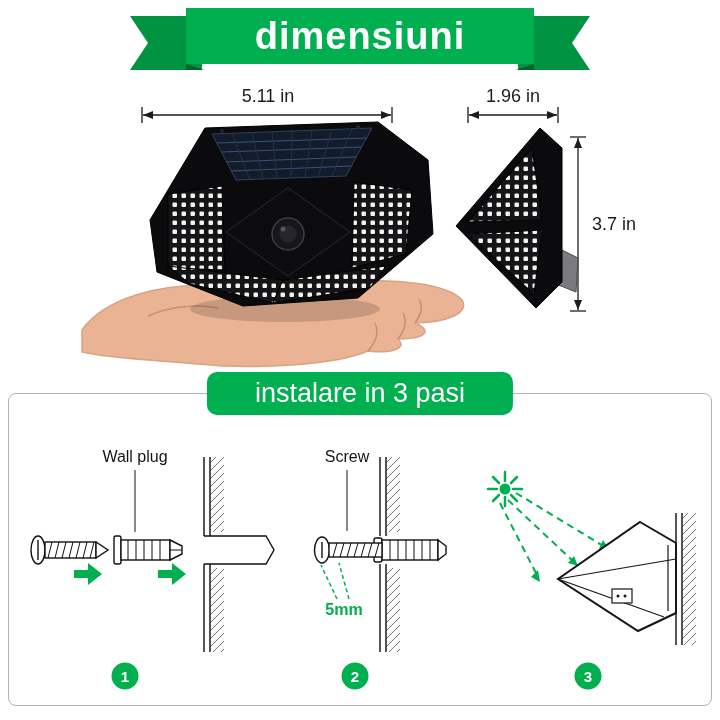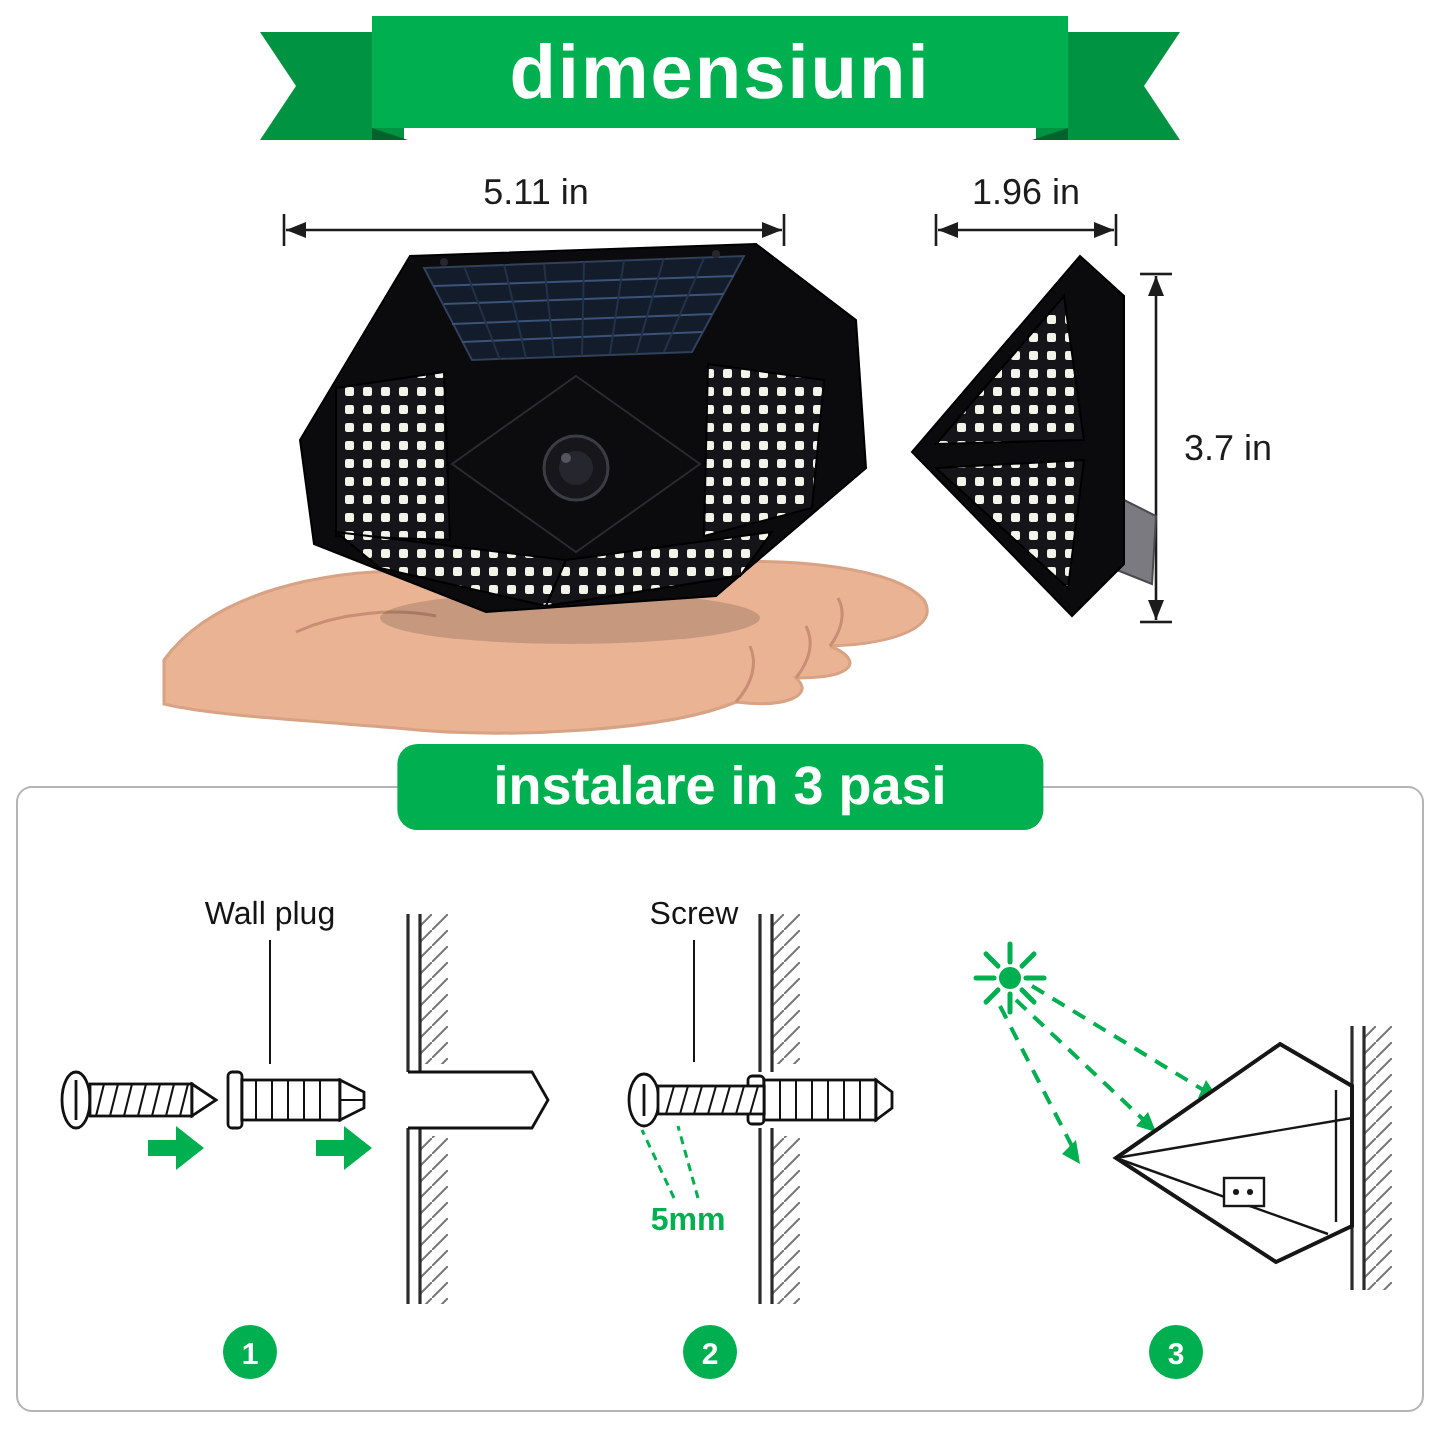--- a/index.html
+++ b/index.html
@@ -6,21 +6,21 @@
   *{margin:0;padding:0;box-sizing:border-box}
   html,body{background:#fff}
   body{width:720px;height:720px;font-family:"Liberation Sans",sans-serif;overflow:hidden}
   .canvas{position:relative;width:720px;height:516px;background:#fff}
   .ribbon{position:absolute;left:130px;top:8px}
   .ribbon-text{font-size:38px;font-weight:bold;fill:#fff;text-anchor:middle;letter-spacing:1px;
     font-family:"Liberation Sans",sans-serif}
   .product{position:absolute;left:0;top:84px;width:720px;height:312px}
   .dim-text{font-size:18px;fill:#1c1c1c;text-anchor:middle;font-family:"Liberation Sans",sans-serif}
   .install-banner{position:absolute;top:372px;left:50%;transform:translateX(-50%);z-index:3;
-    background:var(--green);color:#fff;font-size:27px;font-weight:bold;padding:6px 48px;
+    background:var(--green);color:#fff;font-size:27px;font-weight:normal;padding:6px 48px;
     border-radius:10px;white-space:nowrap}
   .install-box{position:absolute;left:8px;top:393px;width:704px;height:313px;
     border:1px solid #b4b4b4;border-radius:8px;background:#fff}
   .steps{position:absolute;left:8px;top:393px;width:704px;height:313px;z-index:2}
   .step-label{font-size:16px;fill:#141414;text-anchor:middle;font-family:"Liberation Sans",sans-serif}
   .mm-text{font-size:16px;font-weight:bold;fill:var(--green);text-anchor:middle;
     font-family:"Liberation Sans",sans-serif}
   .step-num{font-size:15px;font-weight:bold;fill:#fff;text-anchor:middle;
     font-family:"Liberation Sans",sans-serif}
   .green-fill{fill:var(--green)}

